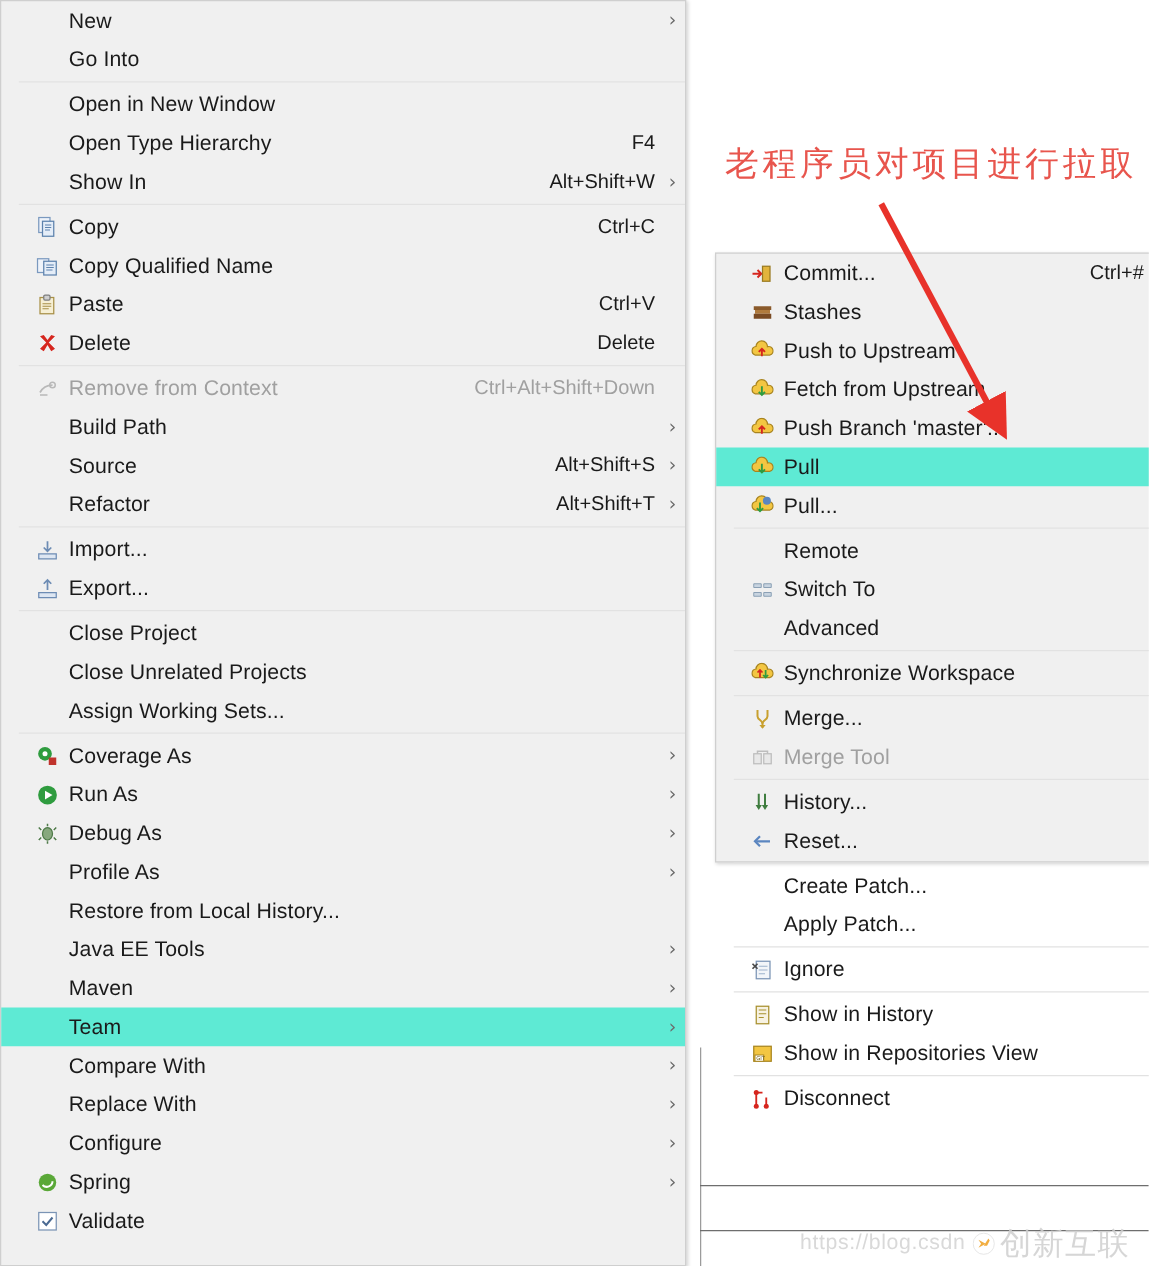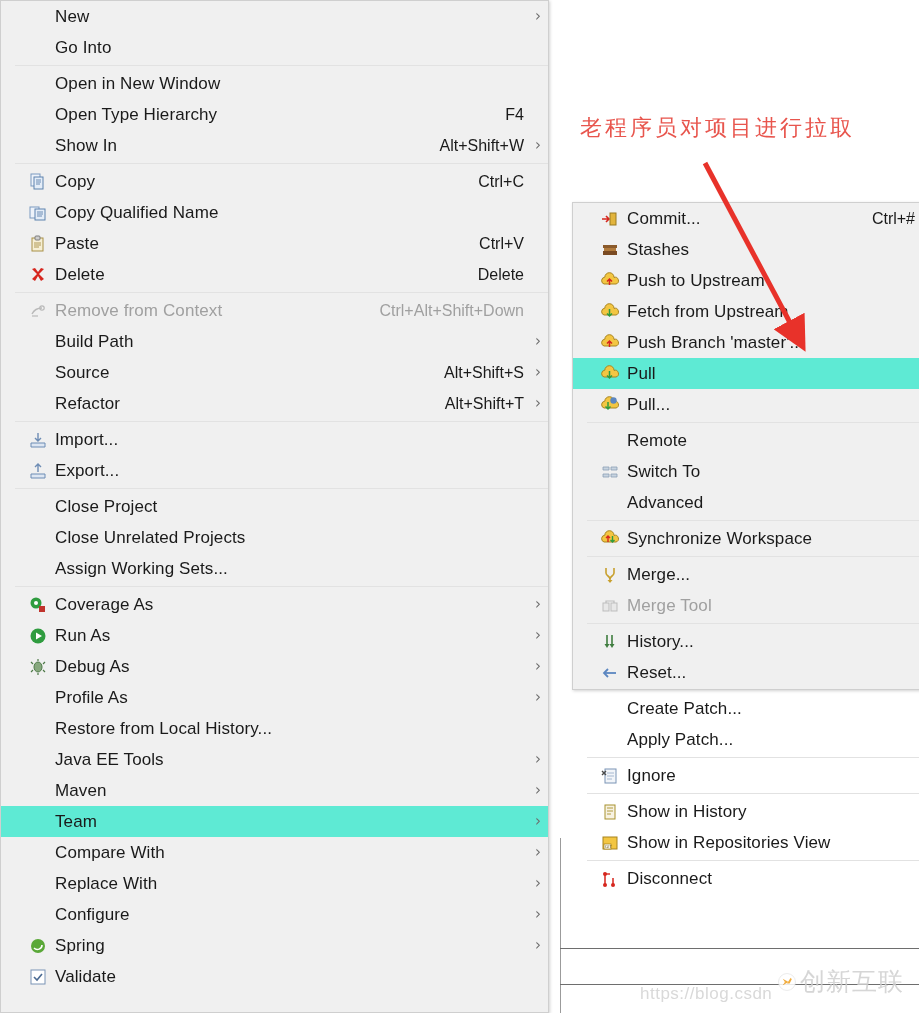--- a/index.html
+++ b/index.html
@@ -90,40 +90,41 @@
     margin: 2px 0 2px 14px;
   }
 
   
   .ic { width: 18px; height: 18px; display:block; }
 
   
   .annot {
     position: absolute;
     color: #e8554d;
-    font-size: 22px;
+    font-size: 27px;
     font-family: "DejaVu Sans", sans-serif;
     letter-spacing: 3px;
     white-space: nowrap;
   }
   .arrow-svg { position: absolute; left: 0; top: 0; pointer-events: none; }
 
   
   .wm-url {
     position: absolute;
     font-size: 17px;
     color: #d9d9d9;
     letter-spacing: 0.5px;
     white-space: nowrap;
   }
   .wm-logo {
     position: absolute;
     display: flex;
     align-items: center;
     opacity: 0.85;
+    margin-top: 13px;
   }
   .wm-logo .wm-txt {
     font-size: 25px;
     color: #cfcfcf;
     font-family: "DejaVu Sans", sans-serif;
     letter-spacing: 1px;
     margin-left: 4px;
   }
 </style>
 </head>

